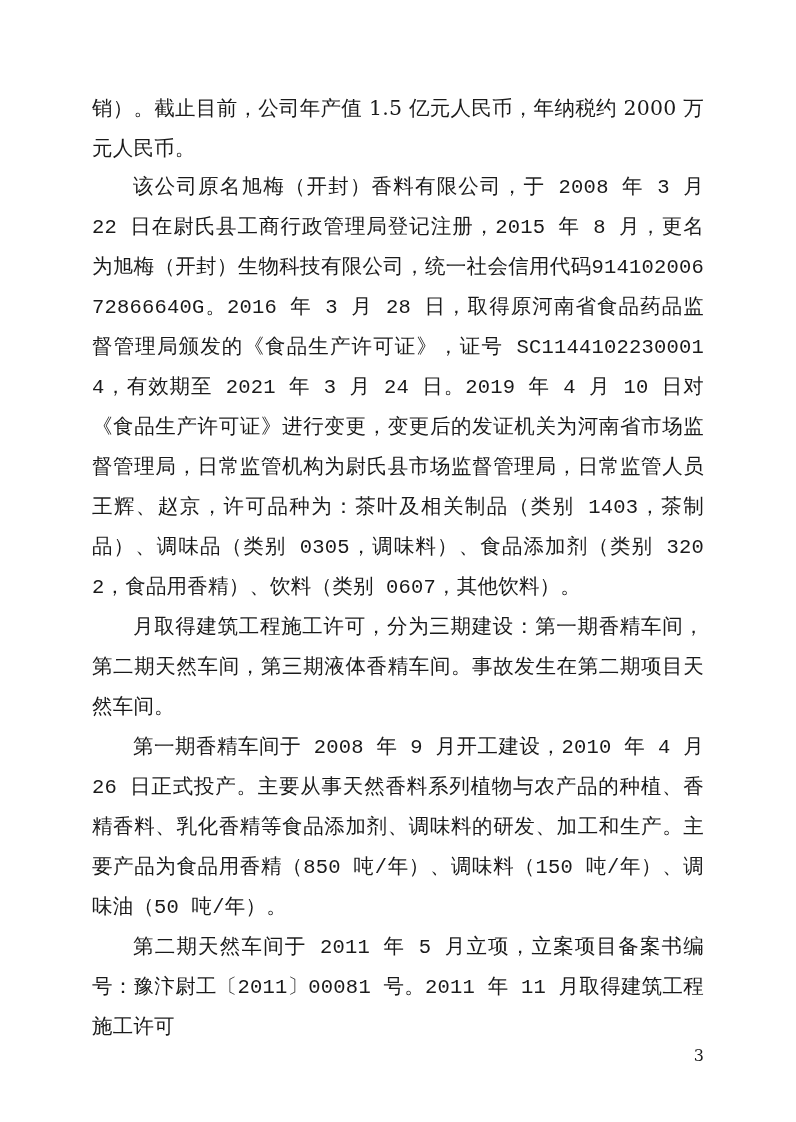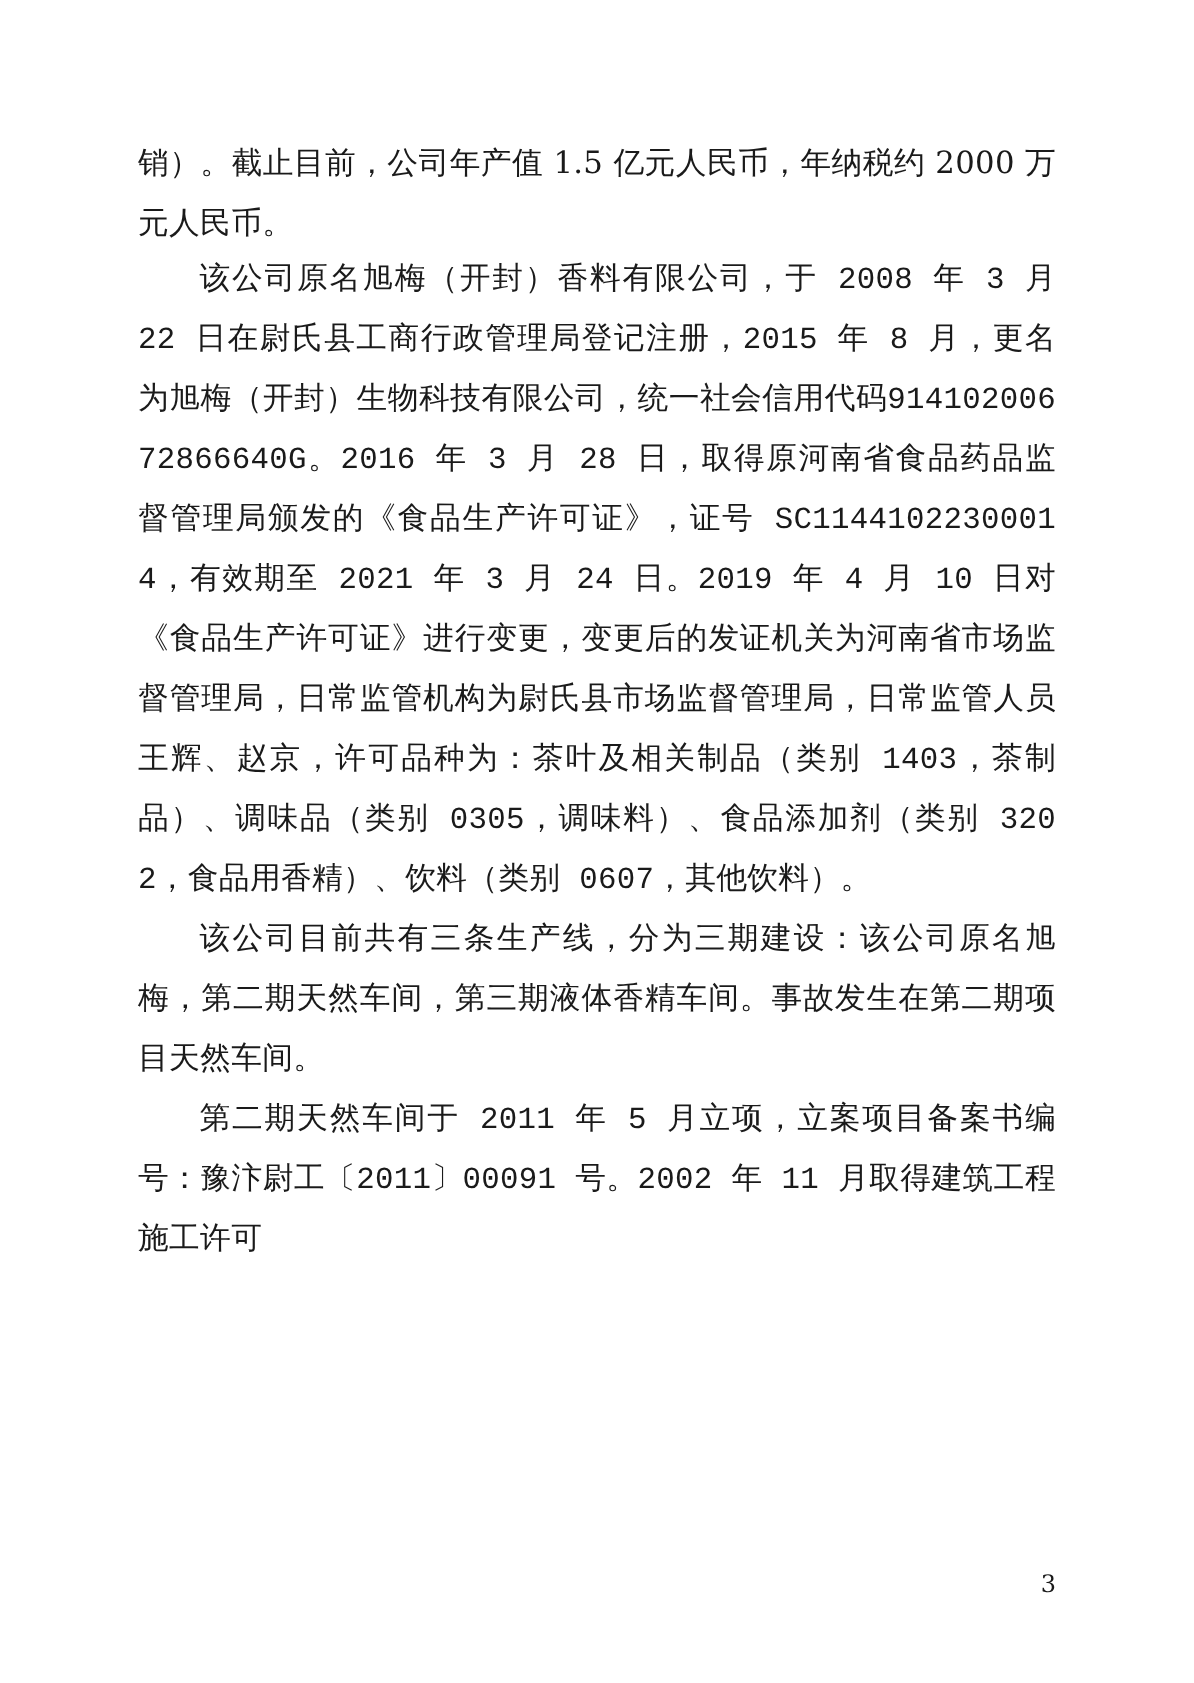--- a/index.html
+++ b/index.html
@@ -51,17 +51,18 @@
     color: #1a1a1a;
   }
 </style>
 </head>
 <body>
 
 <div class="page">
   <div class="content">
     <p class="para">销）。截止目前，公司年产值 1.5 亿元人民币，年纳税约 2000 万元人民币。</p>
     <p class="para indent">该公司原名旭梅（开封）香料有限公司，于 2008 年 3 月 22 日在尉氏县工商行政管理局登记注册，2015 年 8 月，更名为旭梅（开封）生物科技有限公司，统一社会信用代码91410200672866640G。2016 年 3 月 28 日，取得原河南省食品药品监督管理局颁发的《食品生产许可证》，证号 SC11441022300014，有效期至 2021 年 3 月 24 日。2019 年 4 月 10 日对《食品生产许可证》进行变更，变更后的发证机关为河南省市场监督管理局，日常监管机构为尉氏县市场监督管理局，日常监管人员王辉、赵京，许可品种为：茶叶及相关制品（类别 1403，茶制品）、调味品（类别 0305，调味料）、食品添加剂（类别 3202，食品用香精）、饮料（类别 0607，其他饮料）。</p>
-    <p class="para indent">该公司目前共有三条生产线，分为三期建设：该公司原名旭梅，第二期天然车间，第三期液体香精车间。事故发生在第二期项目天然车间。</p>
-    <p class="para indent">第二期天然车间于 2011 年 5 月立项，立案项目备案书编号：豫汴尉工〔2011〕00091 号。2002 年 11 月取得建筑工程施工许可</p>
+    <p class="para indent">月取得建筑工程施工许可，分为三期建设：第一期香精车间，第二期天然车间，第三期液体香精车间。事故发生在第二期项目天然车间。</p>
+    <p class="para indent">第一期香精车间于 2008 年 9 月开工建设，2010 年 4 月 26 日正式投产。主要从事天然香料系列植物与农产品的种植、香精香料、乳化香精等食品添加剂、调味料的研发、加工和生产。主要产品为食品用香精（850 吨/年）、调味料（150 吨/年）、调味油（50 吨/年）。</p>
+    <p class="para indent">第二期天然车间于 2011 年 5 月立项，立案项目备案书编号：豫汴尉工〔2011〕00081 号。2011 年 11 月取得建筑工程施工许可</p>
   </div>
   <div class="page-number">3</div>
 </div>
 
 </body></html>

